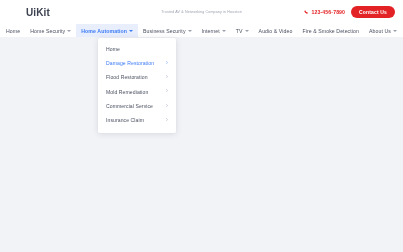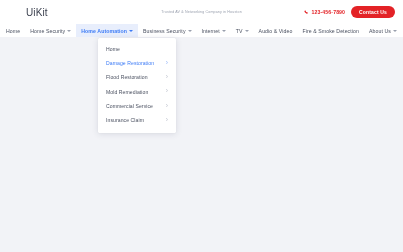--- a/index.html
+++ b/index.html
@@ -21,21 +21,21 @@
     height: 24px;
     background: #ffffff;
     display: flex;
     align-items: center;
     position: relative;
     padding: 0 8px 0 0;
     box-sizing: border-box;
   }
   .logo {
     font-size: 10px;
-    font-weight: 400;
+    font-weight: 700;
     color: #3d4250;
     letter-spacing: .1px;
     margin-left: 26px;
     white-space: nowrap;
   }
   .tagline {
     position: absolute;
     left: 0; right: 0;
     text-align: center;
     font-size: 3.6px;

